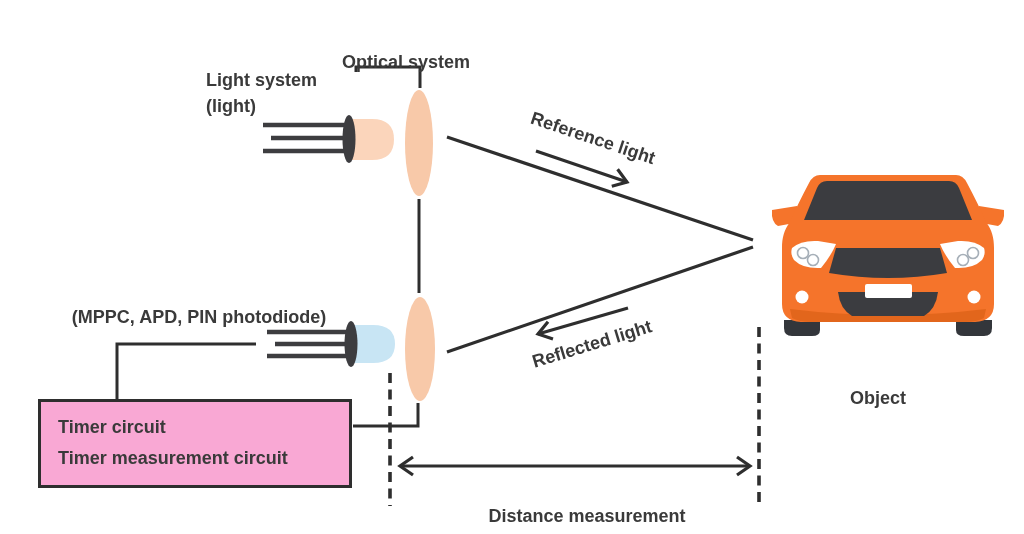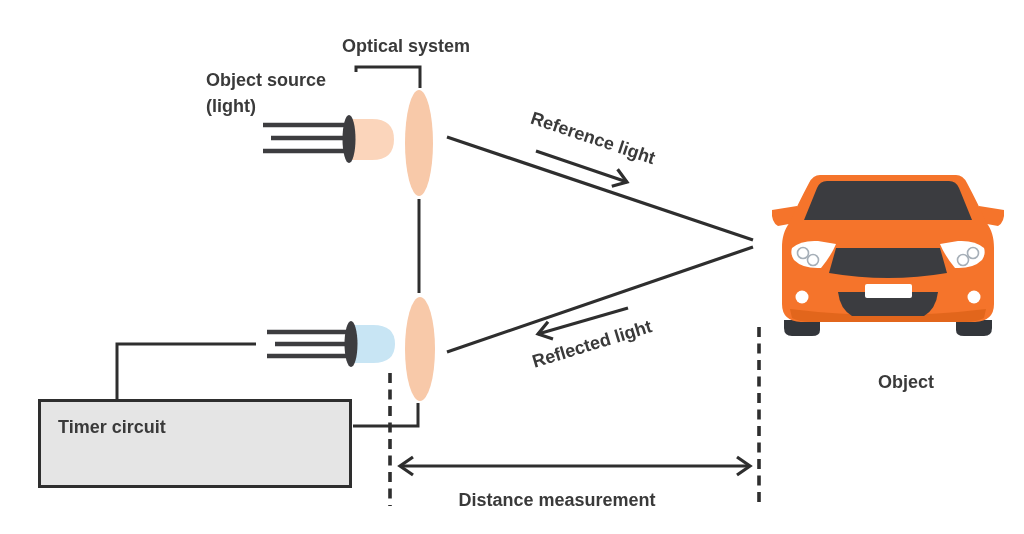--- a/index.html
+++ b/index.html
@@ -7,25 +7,25 @@
     --sensor_dome:#c8e5f4; --flange:#3d3d40; --car_body:#f5742b;
     --car_dark:#3b3c40; --car_shadow:#33363b; --car_accent:#e2661c; --bg:#ffffff;
   }
   html,body{margin:0;padding:0;}
   body{width:1024px;height:534px;background:var(--bg);position:relative;overflow:hidden;
        font-family:"Liberation Sans","DejaVu Sans",sans-serif;}
   .stage{position:absolute;inset:0;width:1024px;height:534px;}
   svg.layer{position:absolute;left:0;top:0;}
   .label{position:absolute;font-weight:700;font-size:18px;color:var(--text);
          white-space:nowrap;line-height:26px;}
-  .center{transform:translateX(-50%);}
+  .center{transform:translateX(-50%);margin-top:16px;}
   .rot-ref{transform:translate(-50%,-50%) rotate(18.5deg);}
   .rot-refl{transform:translate(-50%,-50%) rotate(-17deg);}
   .timer-box{position:absolute;left:38px;top:399px;width:314px;height:89px;
-             box-sizing:border-box;border:3px solid var(--line);background:#e5e5e5;
+             box-sizing:border-box;border:3px solid var(--line);background:#f9a8d4;
              padding:10px 0 0 17px;}
   .timer-box .label-line{font-weight:700;font-size:18px;color:var(--text);line-height:31px;white-space:nowrap;}
 </style>
 </head>
 <body>
 
 <div class="stage">
 
   <svg class="layer" width="1024" height="534" viewBox="0 0 1024 534">
     <defs>
@@ -91,28 +91,30 @@
       <path d="M 68,120 L 168,120 Q 166,137 154,144 L 82,144 Q 70,137 68,120 Z" style="fill:var(--car_dark)"></path>
       <rect x="95" y="112" width="47" height="14" rx="2" fill="#ffffff"></rect>
       <circle cx="32" cy="125" r="6.5" fill="#ffffff"></circle>
       <circle cx="204" cy="125" r="6.5" fill="#ffffff"></circle>
     </g>
   </svg>
 
   <div class="label center" style="left:406px;top:33px;">Optical system</div>
 
   <div class="label" style="left:206px;top:67px;">
-    <div>Object source</div>
+    <div>Light system</div>
     <div>(light)</div>
   </div>
 
+  <div class="label center" style="left:199px;top:288px;">(MPPC, APD, PIN photodiode)</div>
 
   <div class="timer-box">
     <div class="label-line">Timer circuit</div>
+    <div class="label-line">Timer measurement circuit</div>
   </div>
 
   <div class="label rot-ref" style="left:593px;top:138px;">Reference light</div>
   <div class="label rot-refl" style="left:592px;top:344px;">Reflected light</div>
 
-  <div class="label center" style="left:557px;top:487px;">Distance measurement</div>
+  <div class="label center" style="left:587px;top:487px;">Distance measurement</div>
 
-  <div class="label center" style="left:906px;top:369px;text-align:center;">Object</div>
+  <div class="label center" style="left:878px;top:369px;text-align:center;">Object</div>
 </div>
 
 </body></html>

